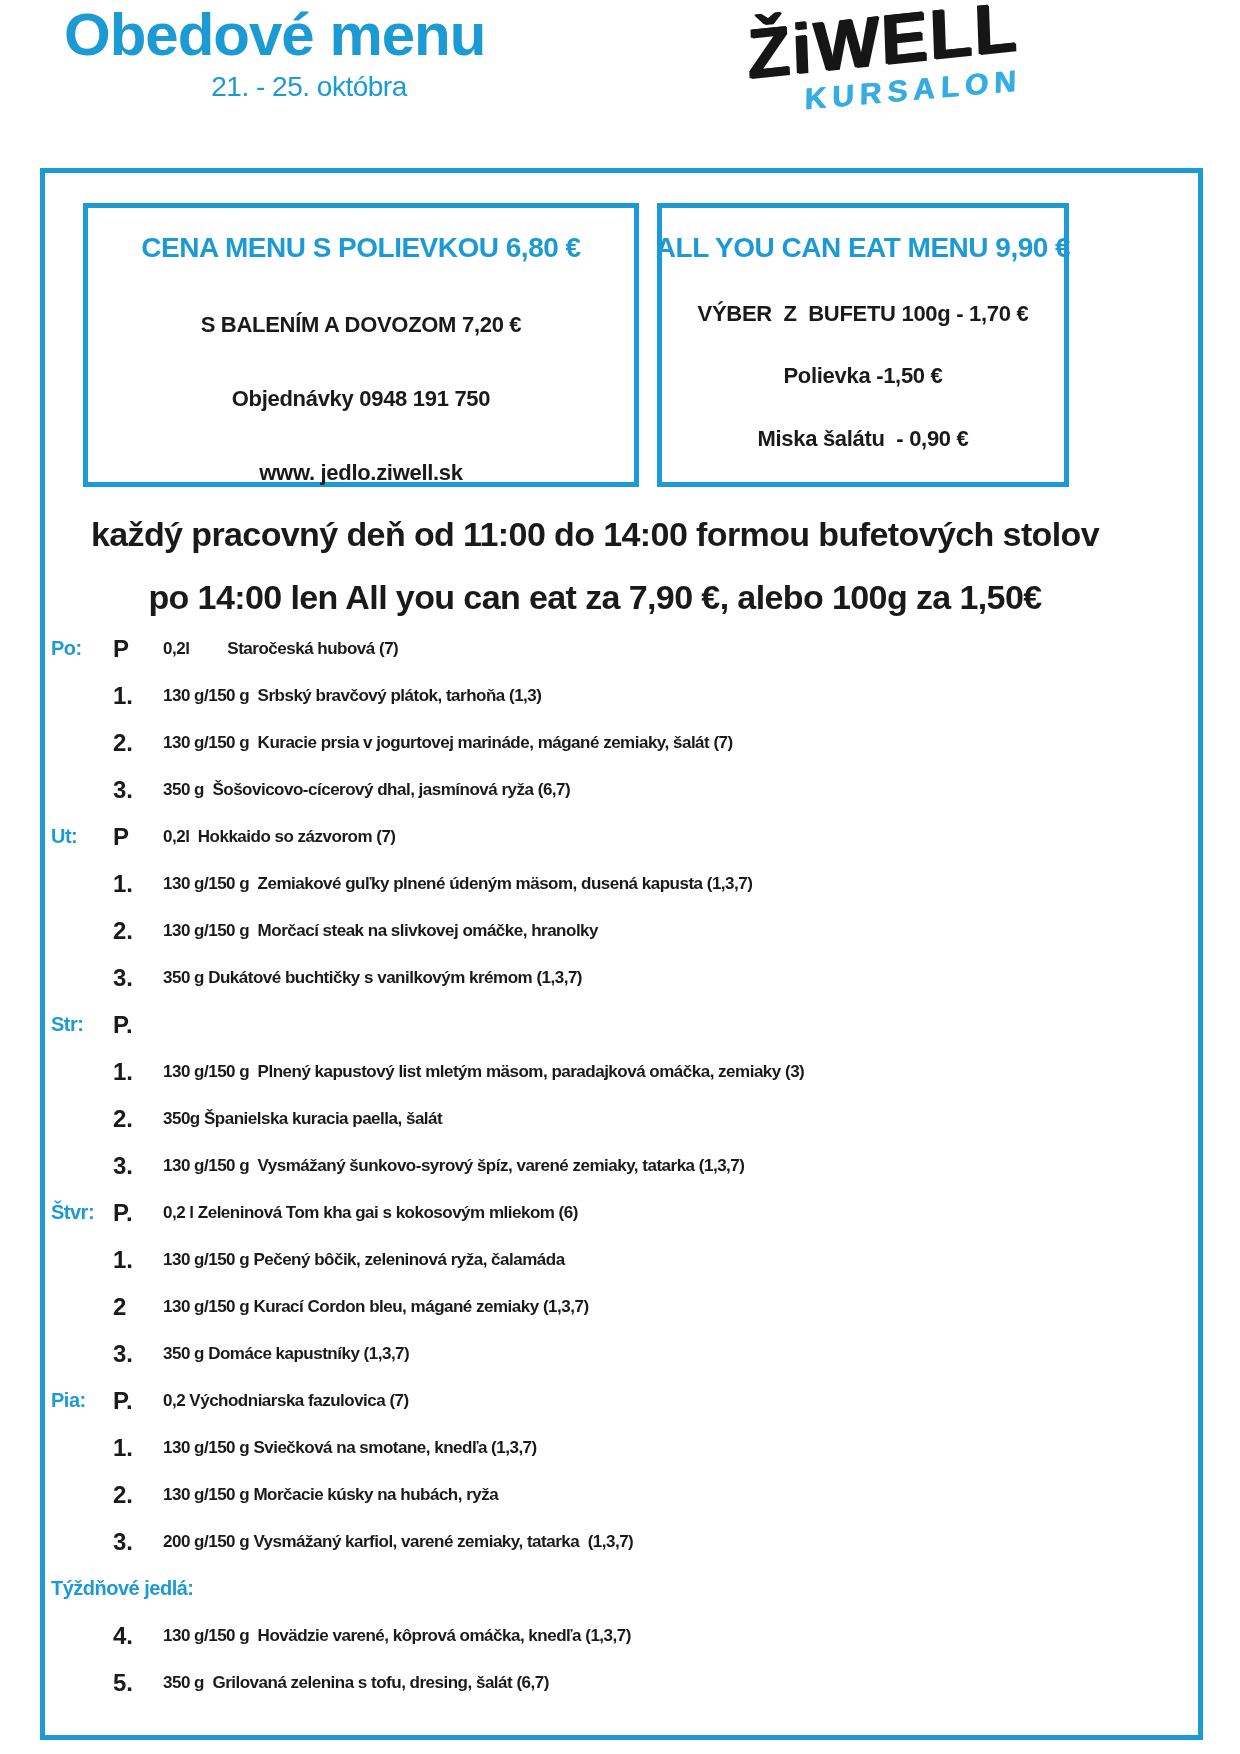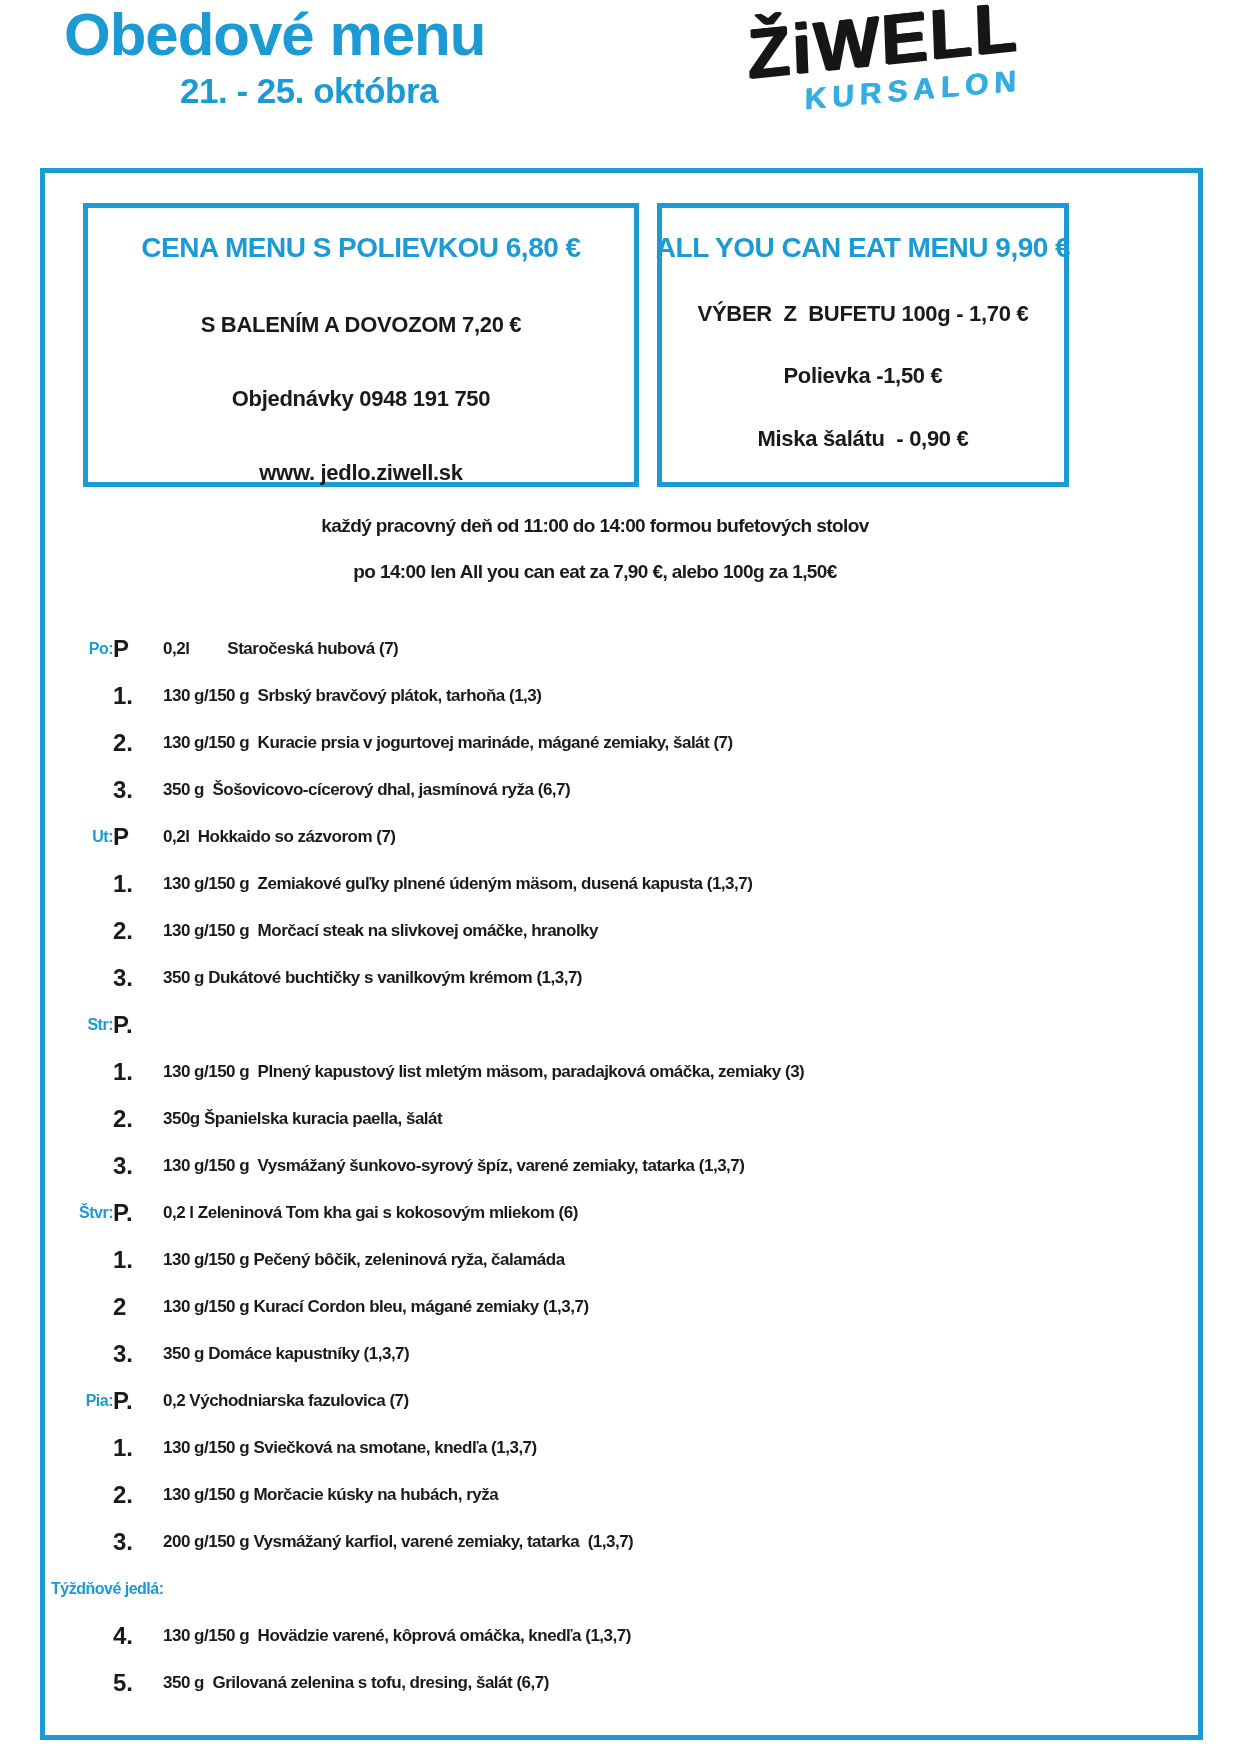--- a/index.html
+++ b/index.html
@@ -15,21 +15,21 @@
   }
   .page{position:absolute;inset:0;}
 
   
   .header-left{position:absolute;left:64px;top:0;width:490px;}
   .page-title{
     font-size:60px;font-weight:bold;color:var(--accent);
     letter-spacing:-1px;line-height:1.15;white-space:nowrap;
   }
   .date-range{
-    margin-top:2px;text-align:center;font-size:35px;font-weight:bold;
+    margin-top:2px;text-align:center;font-size:28px;font-weight:normal;
     color:var(--accent);letter-spacing:-0.5px;
   }
   .logo{position:absolute;left:688px;top:2px;width:390px;text-align:center;}
   .logo-brand{
     display:inline-block;font-size:70px;font-weight:bold;color:#161616;
     transform:rotate(-6deg) skewX(-4deg);letter-spacing:2px;line-height:1.1;
     text-shadow:1px 1px 0 #161616,-1px 0 0 #161616;
   }
   .logo-sub{
     display:inline-block;margin-top:-6px;margin-left:60px;
@@ -57,36 +57,36 @@
     font-size:22px;font-weight:bold;color:var(--ink);letter-spacing:-0.3px;white-space:nowrap;
   }
   .box-left{left:38px;top:30px;width:556px;height:284px;gap:48px;}
   .box-right{left:612px;top:30px;width:412px;height:284px;gap:24px;}
 
   
   .intro{
     position:absolute;left:0;top:342px;width:1100px;text-align:center;
   }
   .intro-line{
-    font-size:19px;font-weight:bold;letter-spacing:-0.6px;
+    font-size:34px;font-weight:bold;letter-spacing:-0.6px;
     margin-bottom:24px;white-space:nowrap;
   }
 
   
   .menu{
     position:absolute;left:0;top:452px;width:1150px;
     display:flex;flex-direction:column;
   }
   .menu-row{
     display:grid;grid-template-columns:62px 50px 1fr;
     align-items:center;height:47px;padding-left:6px;
   }
   .day{
-    font-size:16px;font-weight:bold;color:var(--accent);
-    letter-spacing:-0.5px;white-space:nowrap;text-align:right;
+    font-size:20px;font-weight:bold;color:var(--accent);
+    letter-spacing:-0.5px;white-space:nowrap;
   }
   .num{
     font-size:24px;font-weight:bold;color:var(--ink);white-space:nowrap;
   }
   .item-text{
     font-size:17px;font-weight:bold;color:var(--ink);
     letter-spacing:-0.5px;white-space:nowrap;
   }
 </style>
 </head>

